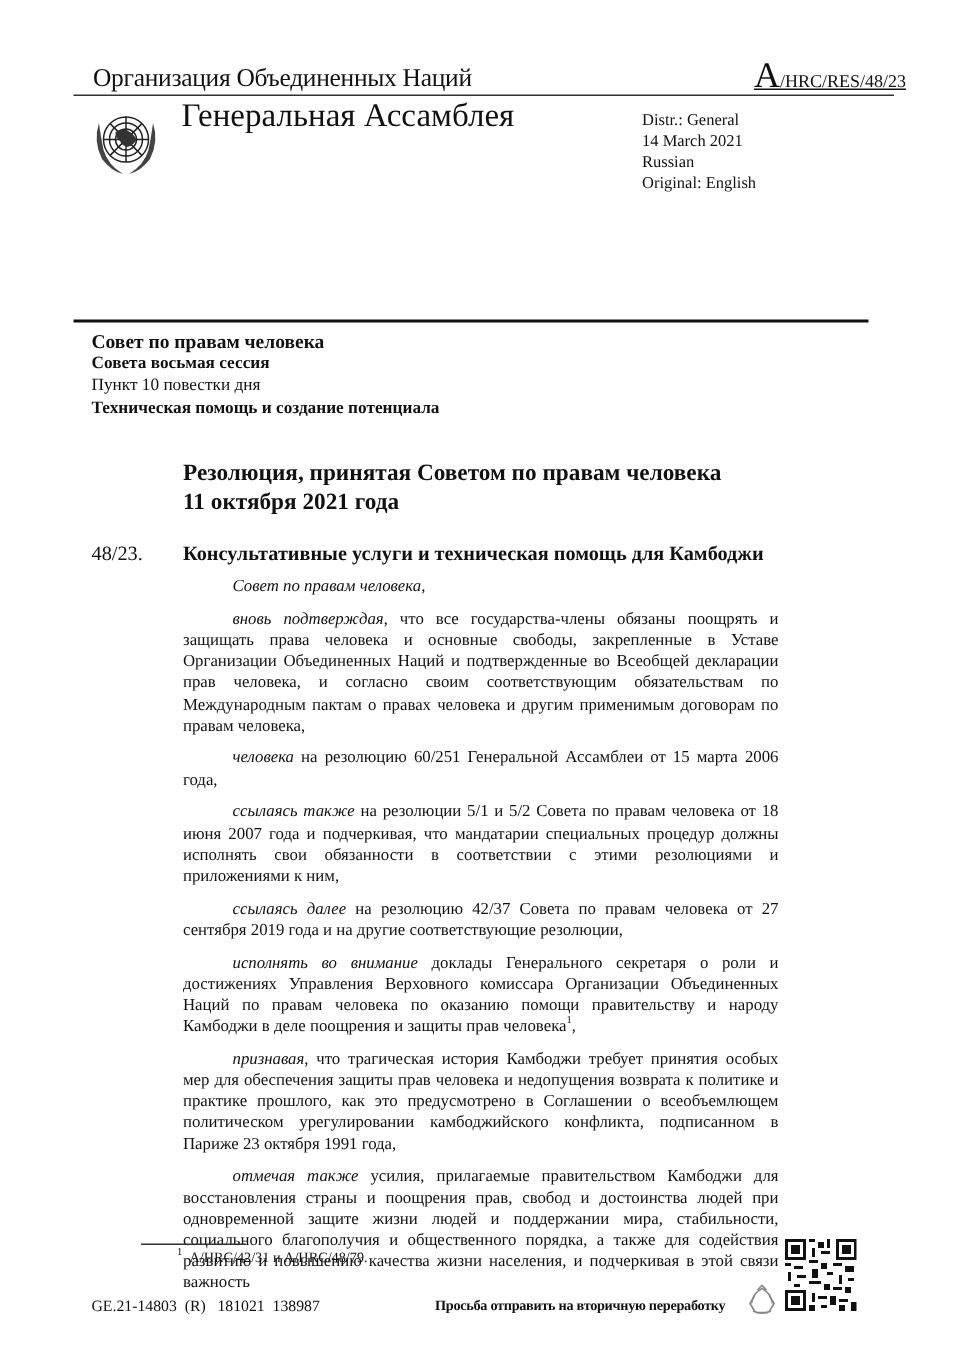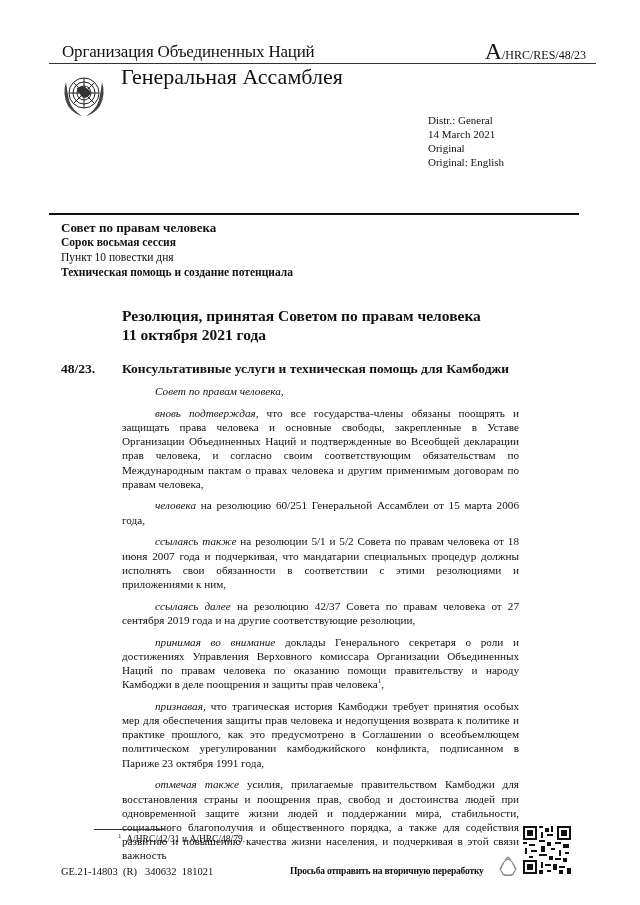--- a/index.html
+++ b/index.html
@@ -1,32 +1,32 @@
 <!DOCTYPE html>
 <html><head>
 <meta charset="utf-8">
 <style>
   html, body { margin:0; padding:0; background:#fff; }
   body { width:640px; height:905px; position:relative; overflow:hidden; color:#111;
          font-family:"Liberation Serif","DejaVu Serif",serif; }
   .abs { position:absolute; }
   .org { left:62px; top:42px; font-size:17px; letter-spacing:-0.2px; }
-  .sym { right:54px; top:38px; font-size:12px; white-space:nowrap; }
+  .sym { right:36px; top:38px; font-size:12px; white-space:nowrap;text-decoration:underline; }
   .sym .big { font-size:24px; }
   .rule1 { left:49px; top:63px; width:547px; border-top:1.2px solid #333; }
   .logo { left:58px; top:68px; width:52px; height:52px; }
   .ga-title { left:121px; top:64px; font-size:22px; font-weight:normal; }
-  .distr { left:428px; top:73px; font-size:11px; line-height:14px;margin-top:40px; }
+  .distr { left:428px; top:73px; font-size:11px; line-height:14px; }
   .rule2 { left:49px; top:213px; width:530px; border-top:2.5px solid #111; }
   .council { left:61px; top:220px; font-size:12.5px; line-height:15px; }
   .council .b1 { font-weight:bold; font-size:13px; }
   .council .b { font-weight:bold; font-size:11.5px; }
   .council .n { font-size:11.5px; }
   .res-title { left:122px; top:306px; font-size:15.5px; font-weight:bold; line-height:19px; }
-  .res-num { left:61px; top:361px; font-size:13.5px; font-weight:bold; }
+  .res-num { left:61px; top:361px; font-size:13.5px; font-weight:normal; }
   .res-name { left:122px; top:361px; font-size:13.5px; font-weight:bold; }
   .body { left:122px; top:384px; width:397px; font-size:11.2px; line-height:14.2px; text-align:justify; }
   .body p { margin:0 0 7.5px 0; text-indent:33px; }
   .body i { font-style:italic; }
   sup { font-size:7px; line-height:0; }
   .fn-rule { left:94px; top:829px; width:70px; border-top:1px solid #333; }
   .fn { left:118px; top:834px; font-size:9.5px; }
   .job { left:61px; top:866px; font-size:10.5px; }
   .recycle-text { left:290px; top:866px; font-size:9.5px; font-weight:bold; letter-spacing:-0.2px; }
   .recycle-icon { left:497px; top:855px; width:22px; height:24px; }
@@ -54,55 +54,55 @@
   <g fill="#444">
     <path d="M8 14 q-4 12 2 24 q6 8 14 10 q-10 -6 -13 -16 q-2 -10 -3 -18z"></path>
     <path d="M44 14 q4 12 -2 24 q-6 8 -14 10 q10 -6 13 -16 q2 -10 3 -18z"></path>
   </g>
 </svg>
 
 <div class="abs ga-title">Генеральная Ассамблея</div>
 <div class="abs distr">
   <div>Distr.: General</div>
   <div>14 March 2021</div>
-  <div>Original</div>
+  <div>Russian</div>
   <div>Original: English</div>
 </div>
 
 <div class="abs rule2"></div>
 
 <div class="abs council">
   <div class="b1">Совет по правам человека</div>
-  <div class="b">Сорок восьмая сессия</div>
+  <div class="b">Совета восьмая сессия</div>
   <div class="n">Пункт 10 повестки дня</div>
   <div class="b">Техническая помощь и создание потенциала</div>
 </div>
 
 <div class="abs res-title">
   <div>Резолюция, принятая Советом по правам человека</div>
   <div>11 октября 2021 года</div>
 </div>
 <div class="abs res-num">48/23.</div>
 <div class="abs res-name">Консультативные услуги и техническая помощь для Камбоджи</div>
 
 <div class="abs body">
   <p><i>Совет по правам человека,</i></p>
   <p><i>вновь подтверждая</i><span>, что все государства-члены обязаны поощрять и защищать права человека и основные свободы, закрепленные в Уставе Организации Объединенных Наций и подтвержденные во Всеобщей декларации прав человека, и согласно своим соответствующим обязательствам по Международным пактам о правах человека и другим применимым договорам по правам человека,</span></p>
   <p><i>человека</i><span> на резолюцию 60/251 Генеральной Ассамблеи от 15 марта 2006 года,</span></p>
   <p><i>ссылаясь также</i><span> на резолюции 5/1 и 5/2 Совета по правам человека от 18 июня 2007 года и подчеркивая, что мандатарии специальных процедур должны исполнять свои обязанности в соответствии с этими резолюциями и приложениями к ним,</span></p>
   <p><i>ссылаясь далее</i><span> на резолюцию 42/37 Совета по правам человека от 27 сентября 2019 года и на другие соответствующие резолюции,</span></p>
-  <p><i>принимая во внимание</i><span> доклады Генерального секретаря о роли и достижениях Управления Верховного комиссара Организации Объединенных Наций по правам человека по оказанию помощи правительству и народу Камбоджи в деле поощрения и защиты прав человека</span><sup>1</sup><span>,</span></p>
+  <p><i>исполнять во внимание</i><span> доклады Генерального секретаря о роли и достижениях Управления Верховного комиссара Организации Объединенных Наций по правам человека по оказанию помощи правительству и народу Камбоджи в деле поощрения и защиты прав человека</span><sup>1</sup><span>,</span></p>
   <p><i>признавая</i><span>, что трагическая история Камбоджи требует принятия особых мер для обеспечения защиты прав человека и недопущения возврата к политике и практике прошлого, как это предусмотрено в Соглашении о всеобъемлющем политическом урегулировании камбоджийского конфликта, подписанном в Париже 23 октября 1991 года,</span></p>
   <p><i>отмечая также</i><span> усилия, прилагаемые правительством Камбоджи для восстановления страны и поощрения прав, свобод и достоинства людей при одновременной защите жизни людей и поддержании мира, стабильности, социального благополучия и общественного порядка, а также для содействия развитию и повышению качества жизни населения, и подчеркивая в этой связи важность</span></p>
 </div>
 
 <div class="abs fn-rule"></div>
 <div class="abs fn"><sup>1</sup>&nbsp;&nbsp;<span>A/HRC/42/31 и A/HRC/48/79.</span></div>
 
-<div class="abs job" style="white-space:pre;">GE.21-14803  (R)   340632  181021</div>
+<div class="abs job" style="white-space:pre;">GE.21-14803  (R)   181021  138987</div>
 <div class="abs recycle-text">Просьба отправить на вторичную переработку</div>
 
 <svg class="abs recycle-icon" viewBox="0 0 22 24">
   <g fill="none" stroke="#888" stroke-width="1.1">
     <path d="M8 5 l3 -3 l3 3 M11 2 v0 M6 9 l-3 5 l3 5 M16 9 l3 5 l-3 5 M7 20 h8"></path>
     <path d="M11 4 q6 3 7 10 M11 4 q-6 3 -7 10 M5 19 q6 3 12 0"></path>
   </g>
 </svg>
 
 <svg class="abs qr" viewBox="0 0 24 24" shape-rendering="crispEdges">

